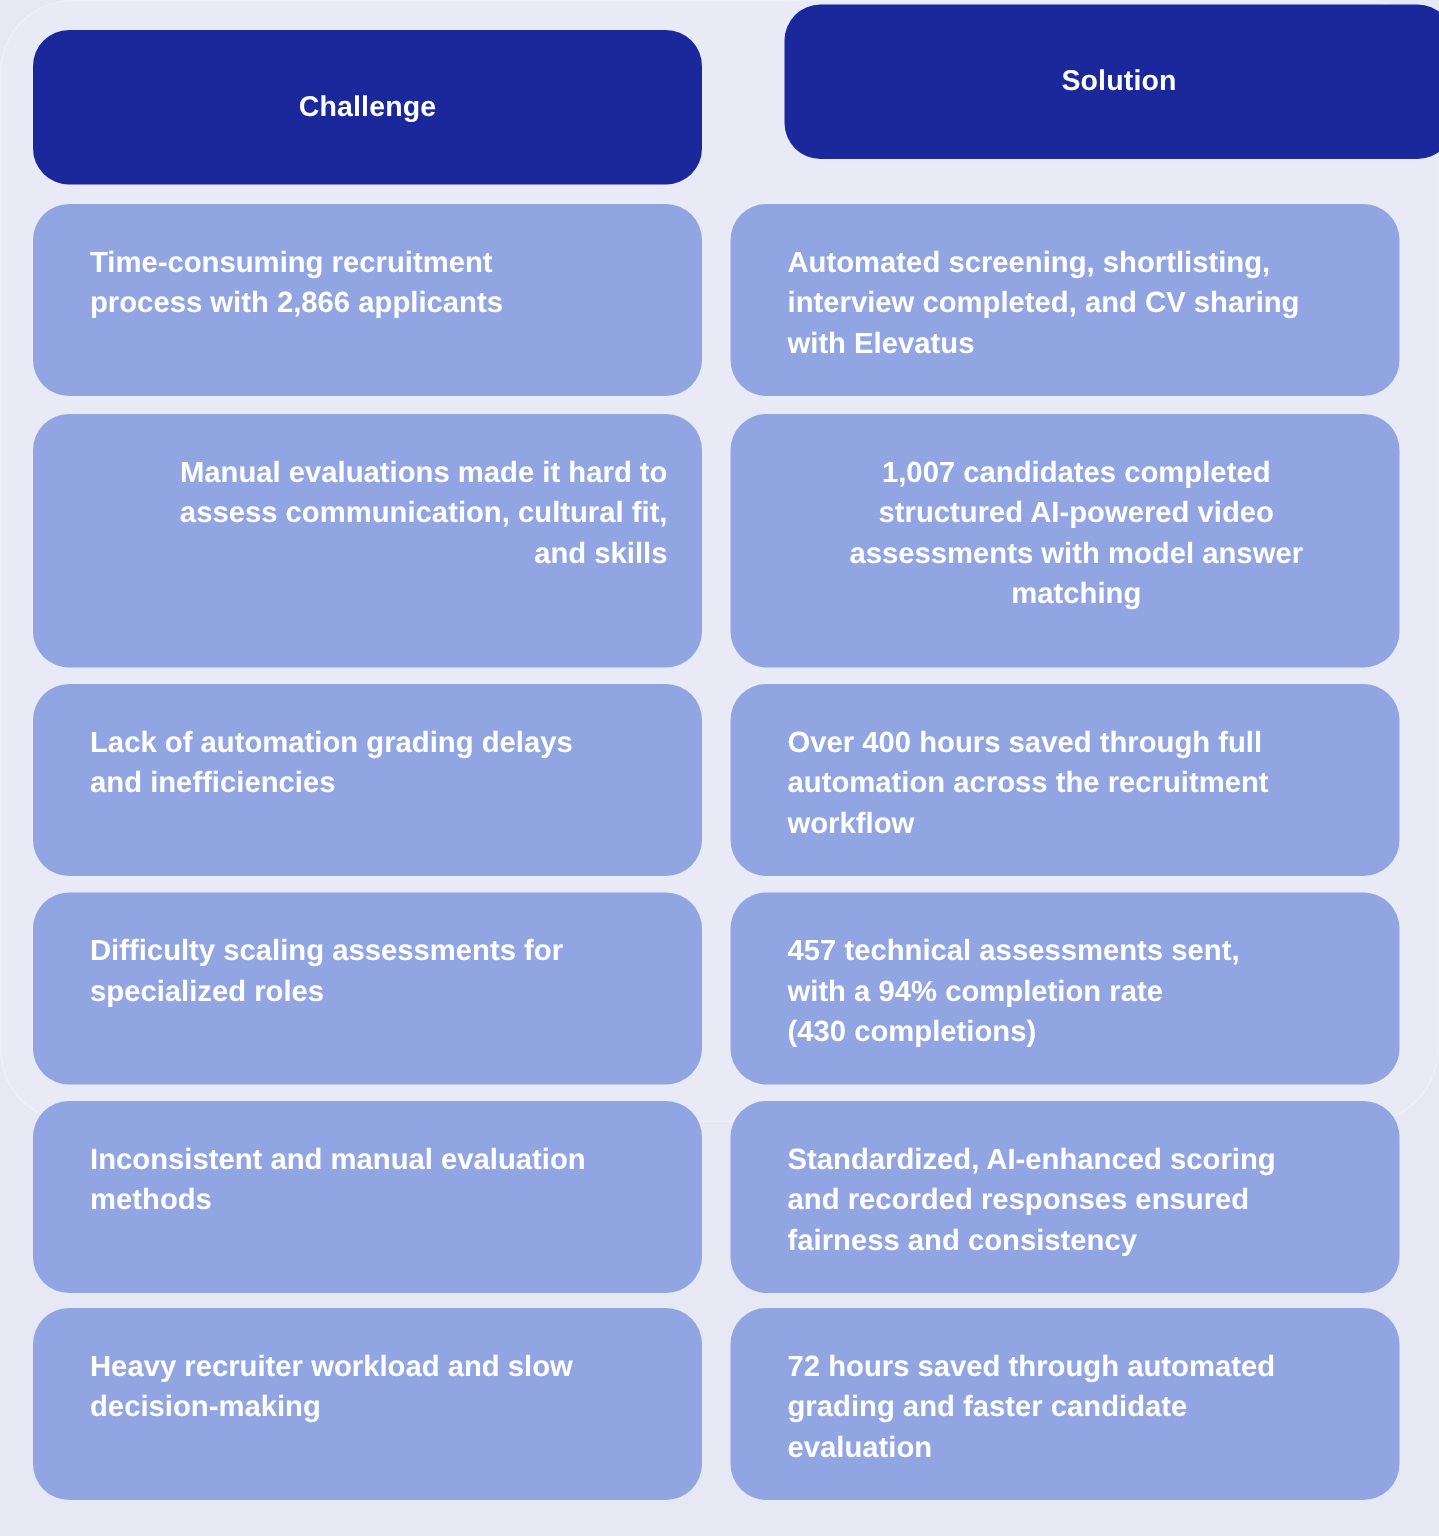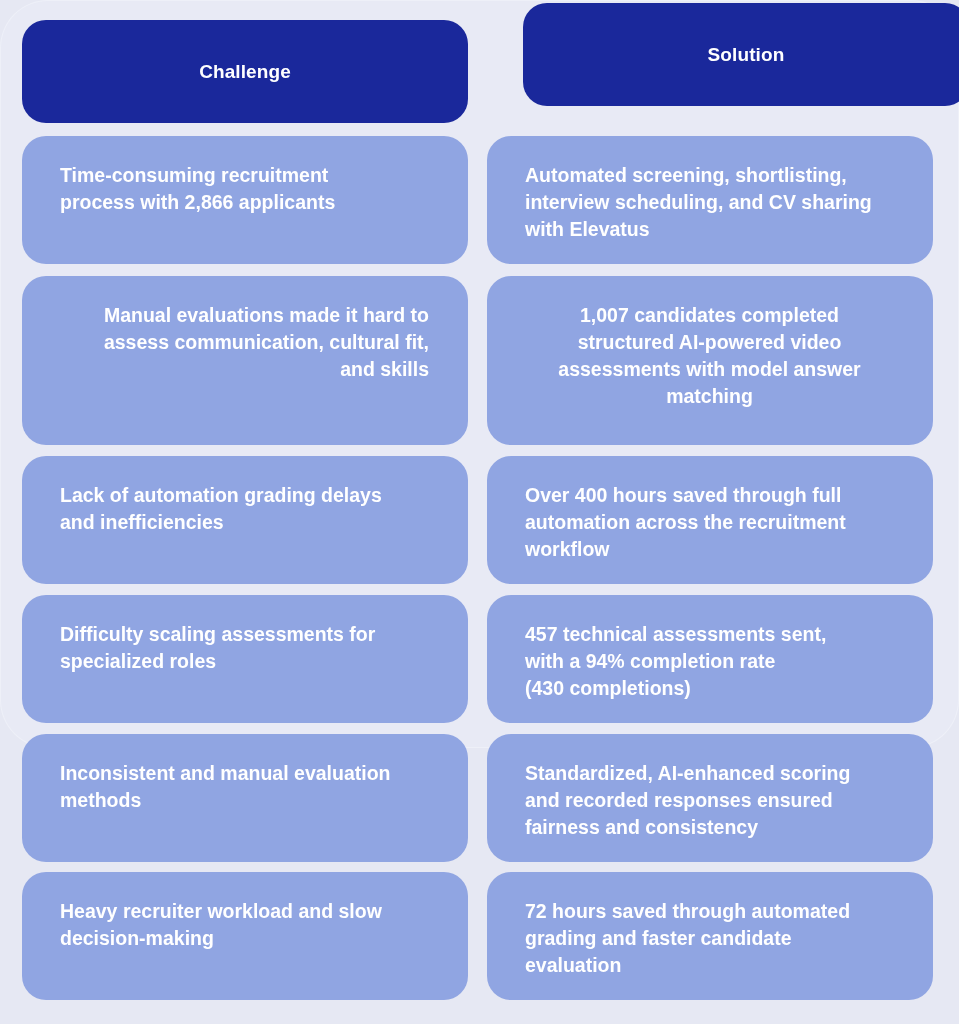--- a/index.html
+++ b/index.html
@@ -29,40 +29,40 @@
     .head {
       background: #1a289b;
       display: flex;
       align-items: center;
       justify-content: center;
       font-size: 19px;
       letter-spacing: 0.1px;
     }
     .body {
       background: #90a5e2;
-      padding: 26px 39px 0 38px;
+      padding: 26px 23px 0 38px;
       font-size: 19.5px;
       line-height: 27px;
       white-space: pre-line;
     }
     .col-left { left: 22px; width: 446px; }
     .col-right { left: 487px; width: 446px; }
   </style>
 </head>
 <body>
 
 <div class="frame">
 
   <div class="cell head col-left" style="top:20px;height:103px;">Challenge</div>
   <div class="cell head col-right" style="top:3px;height:103px;margin-left:36px;">Solution</div>
 
   <div class="cell body col-left" style="top:136px;height:128px;">Time-consuming recruitment
 process with 2,866 applicants</div>
   <div class="cell body col-right" style="top:136px;height:128px;">Automated screening, shortlisting,
-interview scheduling, and CV sharing
+interview completed, and CV sharing
 with Elevatus</div>
 
   <div class="cell body col-left" style="top:276px;height:169px;text-align:right;">Manual evaluations made it hard to
 assess communication, cultural fit,
 and skills</div>
   <div class="cell body col-right" style="top:276px;height:169px;text-align:center;">1,007 candidates completed
 structured AI-powered video
 assessments with model answer
 matching</div>
 

